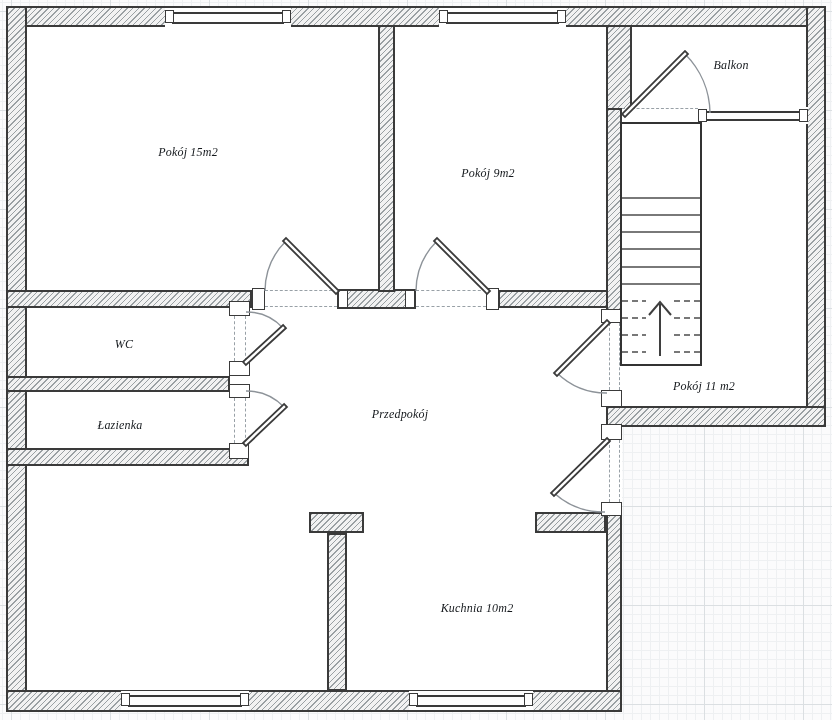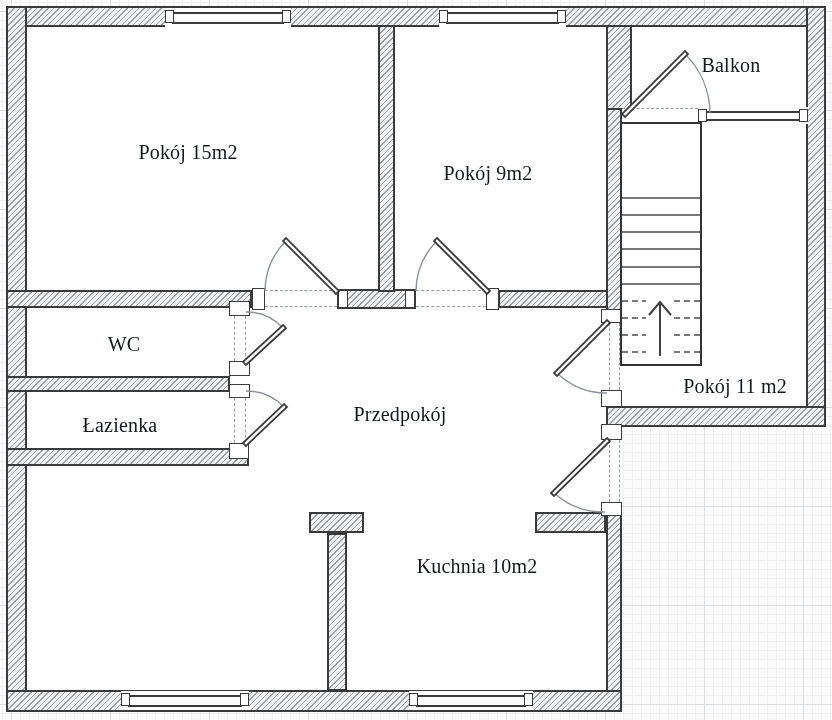--- a/index.html
+++ b/index.html
@@ -31,21 +31,21 @@
   .op-v{position:absolute;box-sizing:border-box;background:#ffffff;
     border-left:1.5px dashed #98a0a6;border-right:1.5px dashed #98a0a6;}
   .window{position:absolute;background:#ffffff;}
   .wline{position:absolute;left:7px;right:7px;height:2px;background:#3a3a3a;}
   .wline.t{top:3.5px}.wline.b{bottom:3.5px}
   .wsq{position:absolute;box-sizing:border-box;width:9px;height:13px;top:2px;
     background:#ffffff;border:1.5px solid #3a3a3a;}
   .wsq.l{left:0}.wsq.r{right:0}
   .room-label{
     position:absolute;transform:translate(-50%,-50%);
-    font-size:20px;color:#14181c;white-space:nowrap;letter-spacing:.2px;
+    font-size:12px;color:#14181c;white-space:nowrap;letter-spacing:.2px;font-style:italic;
   }
   #overlay{position:absolute;left:0;top:0;pointer-events:none;}
 </style>
 </head>
 <body>
 
 <div id="plan">
 
   <div class="floor" style="left:6px;top:6px;width:616px;height:706px"></div>
   <div class="floor" style="left:622px;top:6px;width:204px;height:421px"></div>
@@ -120,22 +120,22 @@
     <div class="wsq l"></div>
     <div class="wsq r"></div>
   </div>
 
   <span class="room-label" style="left:188px;top:152px">Pokój 15m2</span>
   <span class="room-label" style="left:488px;top:173px">Pokój 9m2</span>
   <span class="room-label" style="left:731px;top:65px">Balkon</span>
   <span class="room-label" style="left:124px;top:344px">WC</span>
   <span class="room-label" style="left:120px;top:425px">Łazienka</span>
   <span class="room-label" style="left:400px;top:414px">Przedpokój</span>
-  <span class="room-label" style="left:735px;top:386px">Pokój 11 m2</span>
-  <span class="room-label" style="left:477px;top:566px">Kuchnia 10m2</span>
+  <span class="room-label" style="left:704px;top:386px">Pokój 11 m2</span>
+  <span class="room-label" style="left:477px;top:608px">Kuchnia 10m2</span>
 
   <svg id="overlay" width="832" height="720" viewBox="0 0 832 720">
 
     <g>
       <rect x="621" y="123" width="80" height="242" fill="none" stroke="#333333" stroke-width="2"></rect>
       <g stroke="#4c4c4c" stroke-width="1.5">
         <line x1="622" y1="198" x2="700" y2="198"></line>
         <line x1="622" y1="215" x2="700" y2="215"></line>
         <line x1="622" y1="232" x2="700" y2="232"></line>
         <line x1="622" y1="249" x2="700" y2="249"></line>

